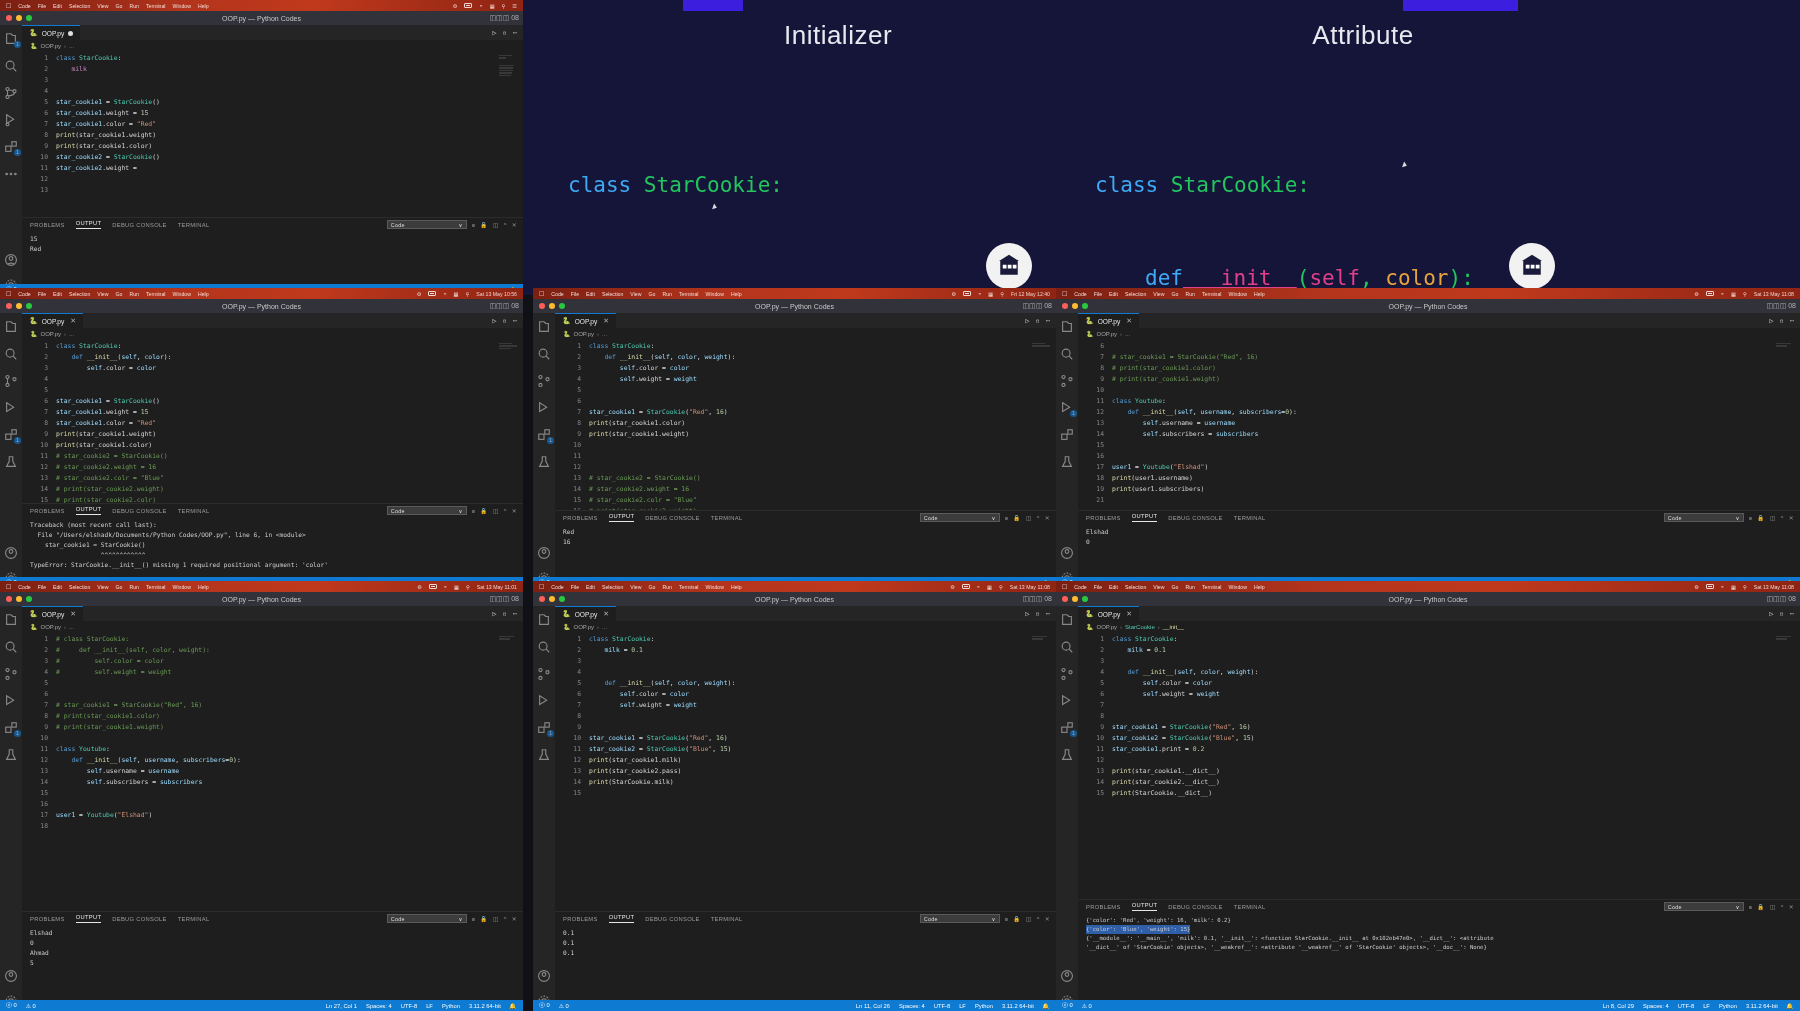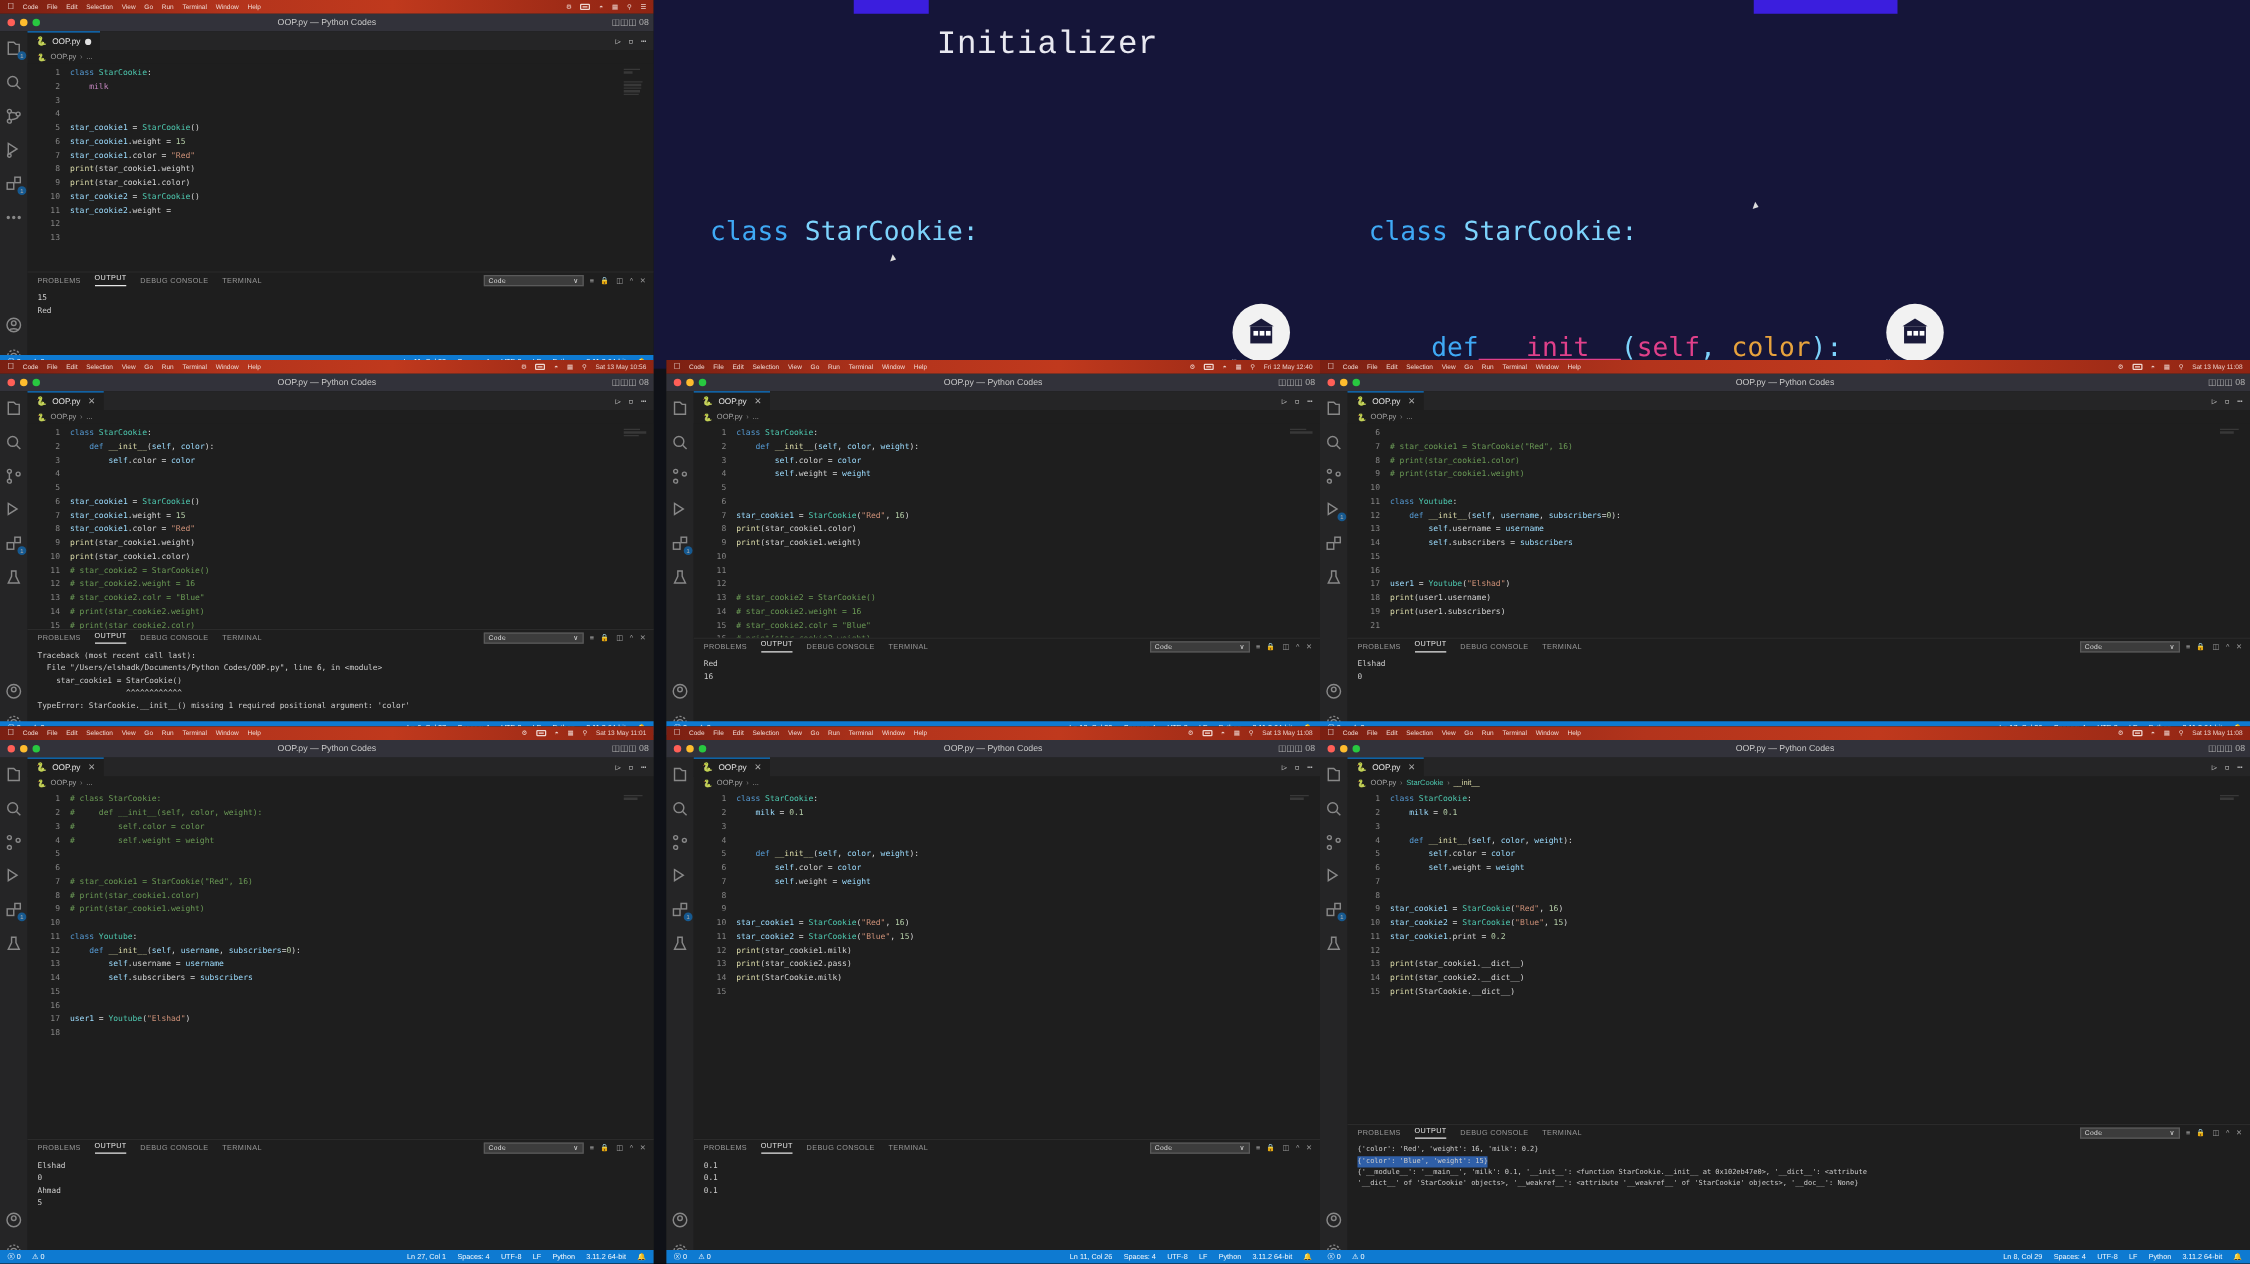--- a/index.html
+++ b/index.html
@@ -80,24 +80,24 @@
 
   .statusbar { height:11px; background:#0e7ad1; display:flex; align-items:center;
                font-size:5.8px; color:#fff; font-family:"Liberation Sans", sans-serif;
                padding:0 6px; gap:9px; white-space:nowrap; }
   .statusbar .sp { flex:1; }
   .statusbar .seg { opacity:.97; }
 
   
   .slide { position:absolute; background:#151539; overflow:hidden; }
   .slideTitle { position:absolute; text-align:center; color:#e8e8f0; font-size:26px;
-                font-family:Liberation Mono, monospace; letter-spacing:.5px; }
+                font-family:Liberation Sans, sans-serif; letter-spacing:.5px; }
   .slideCode { position:absolute; font-size:21px; line-height:31px; white-space:pre;
                font-family:"DejaVu Sans Mono", monospace; }
-  .sc-kw{color:#3fa9f5} .sc-w{color:#7dd3fc} .sc-mag{color:#e0408a} .sc-or{color:#e8a33d}
+  .sc-kw{color:#3fa9f5} .sc-w{color:#22c55e} .sc-mag{color:#e0408a} .sc-or{color:#e8a33d}
   .sc-u{ text-decoration:underline; text-decoration-color:#e0408a; }
   .purplebar { position:absolute; height:11px; background:#3b1ede; }
   .logo { position:absolute; width:46px; height:46px; border-radius:50%; background:#f2f2f2;
           display:flex; align-items:center; justify-content:center; }
   .logo svg { width:30px; height:30px; }
   .logotext { position:absolute; font-size:6px; color:#cfcfe0; font-family:"Liberation Sans", sans-serif; }
   .arrow { position:absolute; width:0; height:0; border-left:4px solid #dcdcdc;
            border-bottom:3px solid transparent; border-top:3px solid transparent;
            transform:rotate(20deg); }
 </style>
@@ -256,20 +256,21 @@
       <span class="seg">3.11.2 64-bit</span>
       <span class="seg">🔔</span>
     </div>
   </div>
 
   <div class="slide" style="left:523px;top:0;width:1277px;height:295px;">
     <div class="purplebar" style="left:160px;top:0;width:60px;"></div>
     <div class="purplebar" style="left:880px;top:0;width:115px;"></div>
 
     <div class="slideTitle" style="left:110px;top:20px;width:410px;">Initializer</div>
+    <div class="slideTitle" style="left:590px;top:20px;width:500px;">Attribute</div>
 
     <div class="slideCode" style="left:45px;top:108px;">
       <div><span class="sc-kw">class</span><span class="sc-w"> StarCookie:</span></div>
       
     </div>
     <span class="arrow" style="left:190px;top:204px;"></span>
 
     <div class="slideCode" style="left:572px;top:108px;">
       <div><span class="sc-kw">class</span><span class="sc-w"> StarCookie:</span></div>
       <div style="padding-left:50px"><span class="sc-kw">def</span><span class="sc-mag sc-u"> __init__</span><span class="sc-w">(</span><span class="sc-mag">self</span><span class="sc-w">, </span><span class="sc-or">color</span><span class="sc-w">):</span></div>

